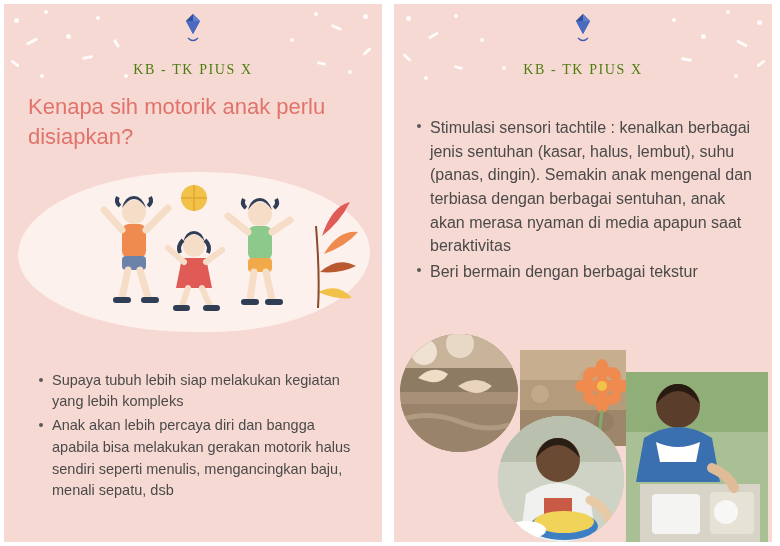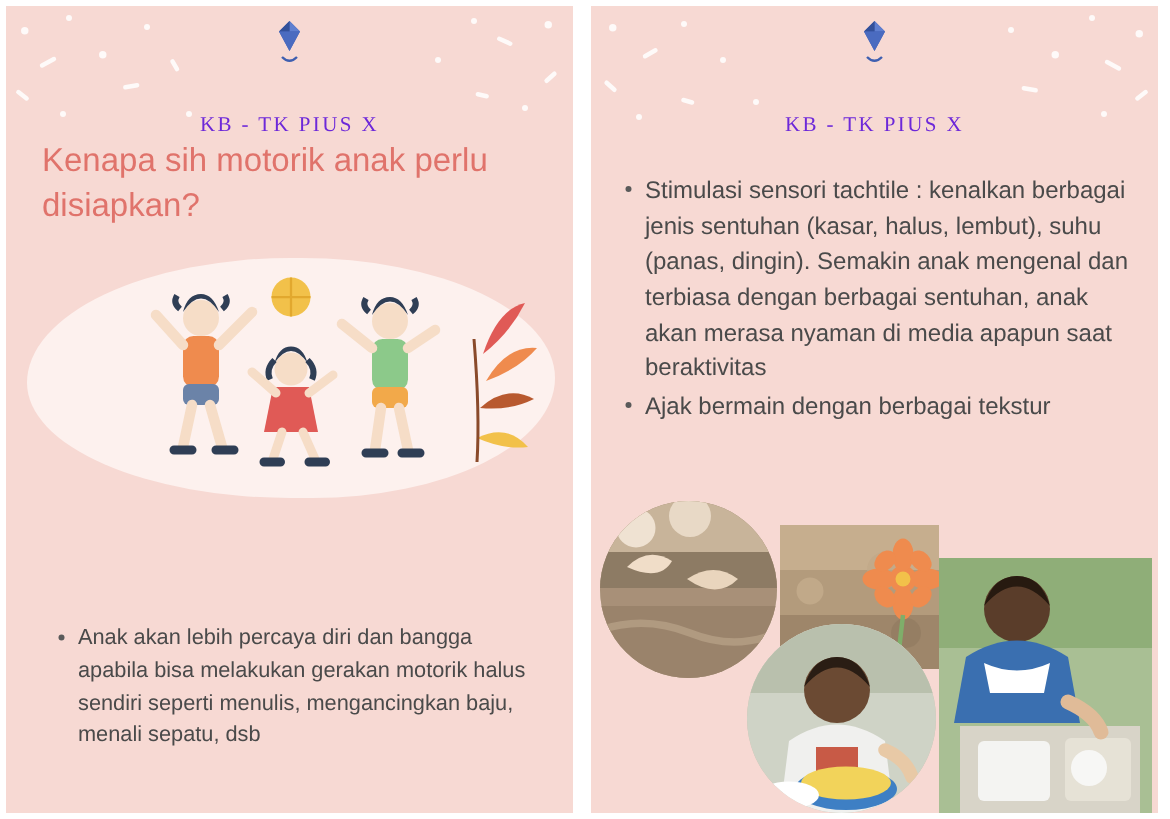--- a/index.html
+++ b/index.html
@@ -59,25 +59,25 @@
     left: 0;
     width: 100%;
     text-align: center;
   }
   .logo-mark {
     width: 30px;
     height: 38px;
     margin: 0 auto;
   }
   .brand {
-    margin-top: 22px;
+    margin-top: 8px;
     font-family: "Liberation Serif", serif;
     font-size: 14px;
     letter-spacing: 1.6px;
-    color: #6d28d9;
+    color: #4d7c0f;
   }
 
   
   .title {
     position: absolute;
     top: 88px;
     left: 24px;
     right: 40px;
     font-family: "Liberation Sans", sans-serif;
     font-size: 22px;
@@ -263,20 +263,21 @@
       <g>
         <path d="M300 60 q18 -14 28 -34 q-18 4 -28 34z" fill="#e05a56"></path>
         <path d="M302 78 q22 -8 34 -22 q-20 -2 -34 22z" fill="#ef8b4e"></path>
         <path d="M298 96 q20 2 36 -6 q-18 -10 -36 6z" fill="#b8592f"></path>
         <path d="M296 116 q18 8 34 6 q-14 -16 -34 -6z" fill="#f2c14a"></path>
         <path d="M294 50 q4 50 2 82" stroke="#8a4a2a" stroke-width="2" fill="none"></path>
       </g>
     </svg>
 
     <ul class="bullets left-bullets">
+      <li>Supaya tubuh lebih siap melakukan kegiatan yang lebih kompleks</li>
       <li>Anak akan lebih percaya diri dan bangga apabila bisa melakukan gerakan motorik halus sendiri seperti menulis, mengancingkan baju, menali sepatu, dsb</li>
     </ul>
   </div>
 
   <div class="card">
 
     <div class="confetti" style="left:0;top:0;width:130px;height:90px;">
       <span class="dot" style="left:12px;top:12px;width:5px;height:5px;"></span>
       <span class="dash" style="left:34px;top:30px;width:11px;height:3px;transform:rotate(-30deg);"></span>
       <span class="dot" style="left:60px;top:10px;width:4px;height:4px;"></span>
@@ -305,21 +306,21 @@
         <path d="M15 2 L8 9 L15 9 Z" fill="#32509a"></path>
         <path d="M15 22 L8 9 L22 9 Z" fill="#4a6bc0"></path>
         <path d="M10 26 Q15 31 20 26" stroke="#3f5fb0" stroke-width="1.6" fill="none"></path>
       </svg>
       <div class="brand">KB - TK PIUS X</div>
     </div>
 
 
     <ul class="bullets right-bullets">
       <li>Stimulasi sensori tachtile : kenalkan berbagai jenis sentuhan (kasar, halus, lembut), suhu (panas, dingin). Semakin anak mengenal dan terbiasa dengan berbagai sentuhan, anak akan merasa nyaman di media apapun saat beraktivitas</li>
-      <li>Ajak bermain dengan berbagai tekstur</li>
+      <li>Beri bermain dengan berbagai tekstur</li>
     </ul>
 
     <div class="photos">
 
       <div class="photo ph-circle" style="left:6px;top:0;width:118px;height:118px;">
         <svg viewBox="0 0 118 118" width="118" height="118">
           <rect width="118" height="118" fill="#a89078"></rect>
           <rect y="0" width="118" height="34" fill="#c8b49a"></rect>
           <rect y="34" width="118" height="24" fill="#8d7b64"></rect>
           <circle cx="24" cy="18" r="13" fill="#efe2d2"></circle>

